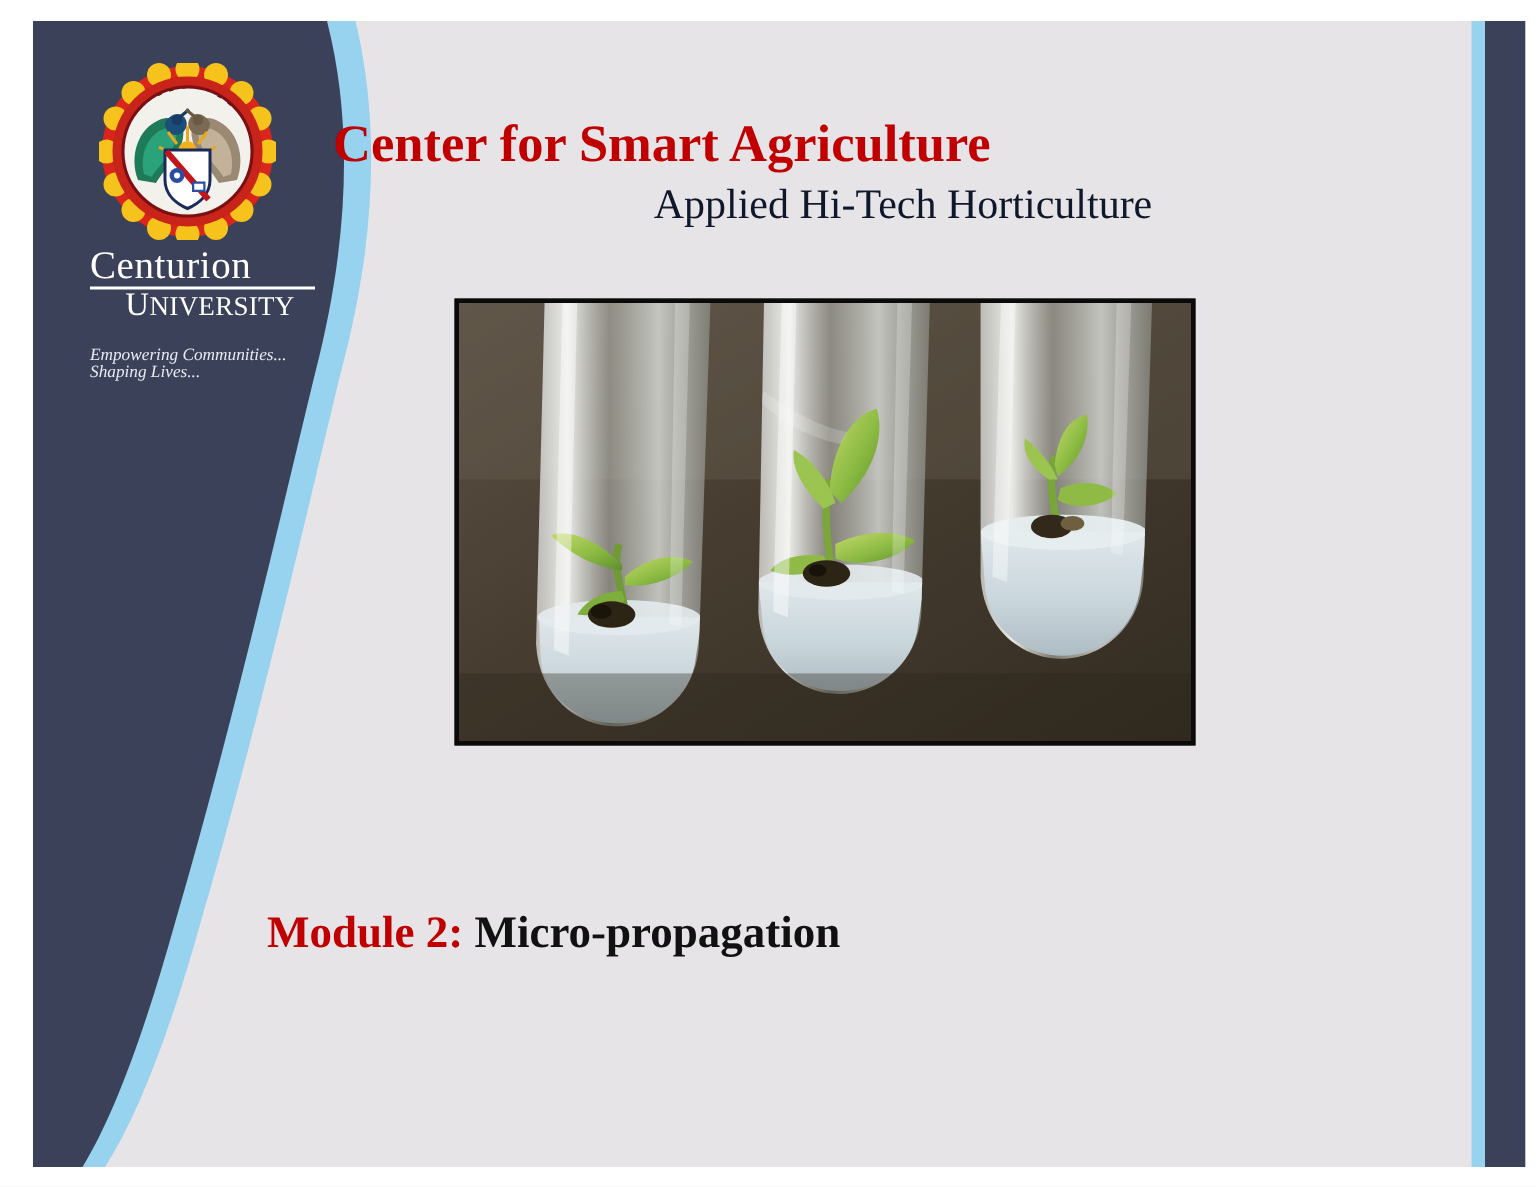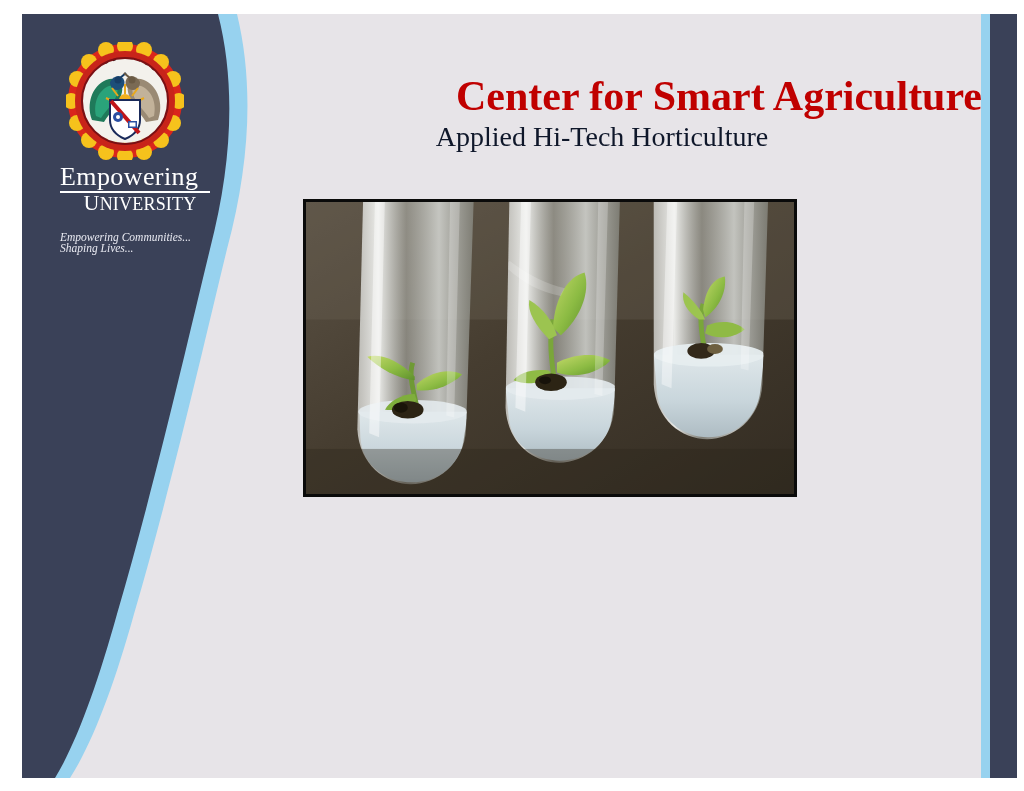--- a/index.html
+++ b/index.html
@@ -116,25 +116,25 @@
   }
   #tag1 { top: 202px; margin-top: 25px; }
   #tag2 { top: 216px; }
 
   
   #title-main {
     position: absolute;
     left: 200px;
     top: 62px;
     width: 760px;
-    text-align: right;
+    text-align: left;
     color: #c00000;
     font-family: "Liberation Serif", serif;
     font-weight: bold;
-    font-size: 42px;
+    font-size: 35px;
     line-height: 40px;
   }
   #title-sub {
     position: absolute;
     left: 200px;
     top: 106px;
     width: 760px;
     text-align: center;
     color: #0f172a;
     font-family: "Liberation Serif", serif;
@@ -283,21 +283,21 @@
             <rect x="66" y="99" width="3" height="4" transform="rotate(8 67 101)"></rect>
             <rect x="75" y="96" width="3" height="4" transform="rotate(20 76 98)"></rect>
             <rect x="83" y="92" width="3" height="4" transform="rotate(30 84 94)"></rect>
             <rect x="90" y="86" width="3" height="4" transform="rotate(40 91 88)"></rect>
           </g>
         </g>
         <circle cx="59" cy="59" r="43" fill="none" stroke="#7a1014" stroke-width="2"></circle>
       </svg>
     </div>
 
-    <div class="brand-name">Empowering</div>
+    <div class="brand-name">Centurion</div>
 
     <div class="brand-sub"><span class="sc-first">U</span><span class="sc-rest">NIVERSITY</span></div>
 
     <div class="brand-tag" id="tag1">Shaping Lives...</div>
     <div class="brand-tag" id="tag2">Empowering Communities...</div>
   </div>
 
   <div id="title-main">Center for Smart Agriculture</div>
   <div id="title-sub">Applied Hi-Tech Horticulture</div>
 
@@ -394,18 +394,19 @@
           <path d="M366 -10 L376 -10 L370 190 L360 186 Z" fill="#ffffff" opacity="0.40"></path>
           <path d="M444 -10 L454 -10 L448 172 L440 170 Z" fill="#ffffff" opacity="0.25"></path>
         </g>
       </g>
 
       <rect x="0" y="252" width="494" height="46" fill="#2b2419" opacity="0.35"></rect>
     </svg>
   </div>
 
   <div id="body-text">
+    <div><span class="lead">Module 2:</span><span> Micro-propagation</span></div>
   </div>
 
   <div id="right-blue-stripe"></div>
   <div id="right-navy-bar"></div>
 
 </div>
 
 </body></html>

